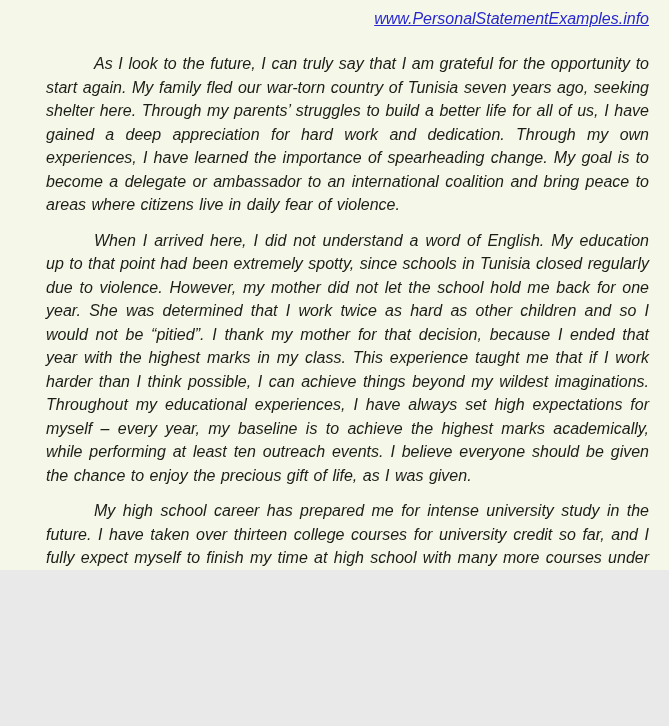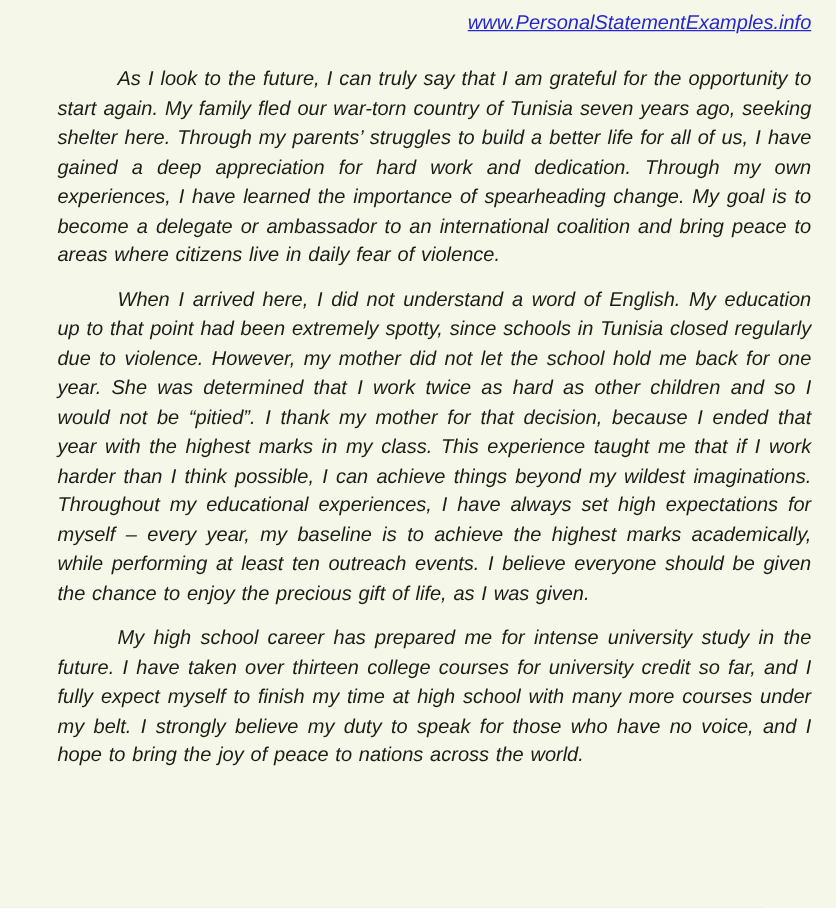--- a/index.html
+++ b/index.html
@@ -3,21 +3,21 @@
 <meta charset="utf-8">
 <style>
   html, body {
     margin: 0;
     padding: 0;
     background: #e9e9e9;
   }
   .page {
     position: relative;
     width: 669px;
-    height: 726px;
+    height: 570px;
     margin: 0 auto;
     background: var(--page-bg, #F5F8E9);
     color: var(--text-color, #1d1d18);
     font-family: "Liberation Sans", sans-serif;
     font-style: italic;
     box-sizing: border-box;
     padding: 8px 20px 0 22px;
     overflow: hidden;
   }
   .header {

